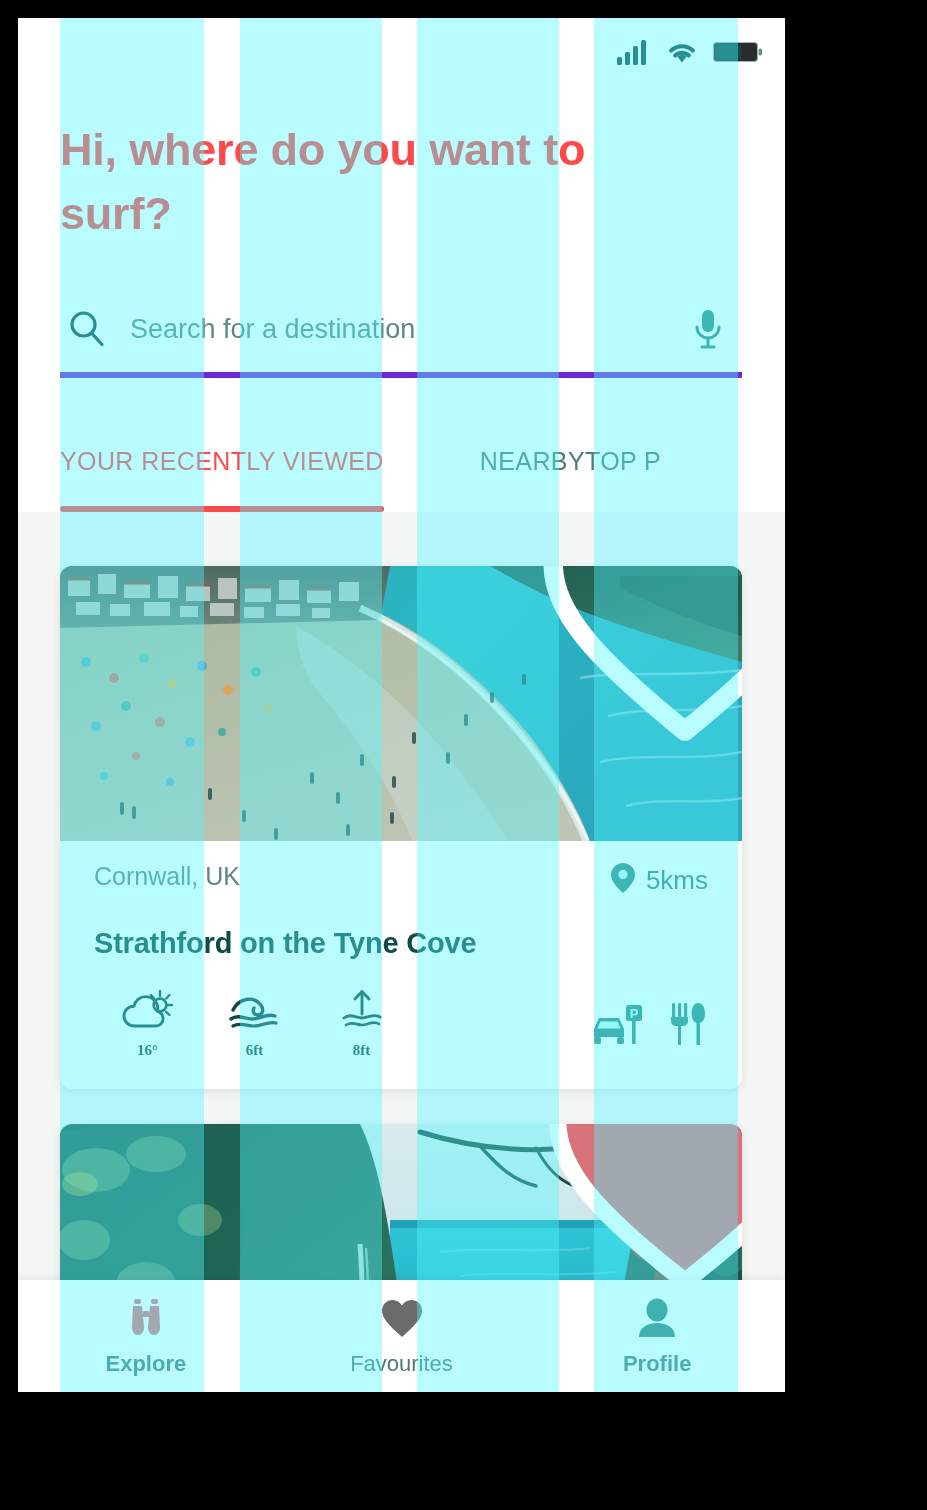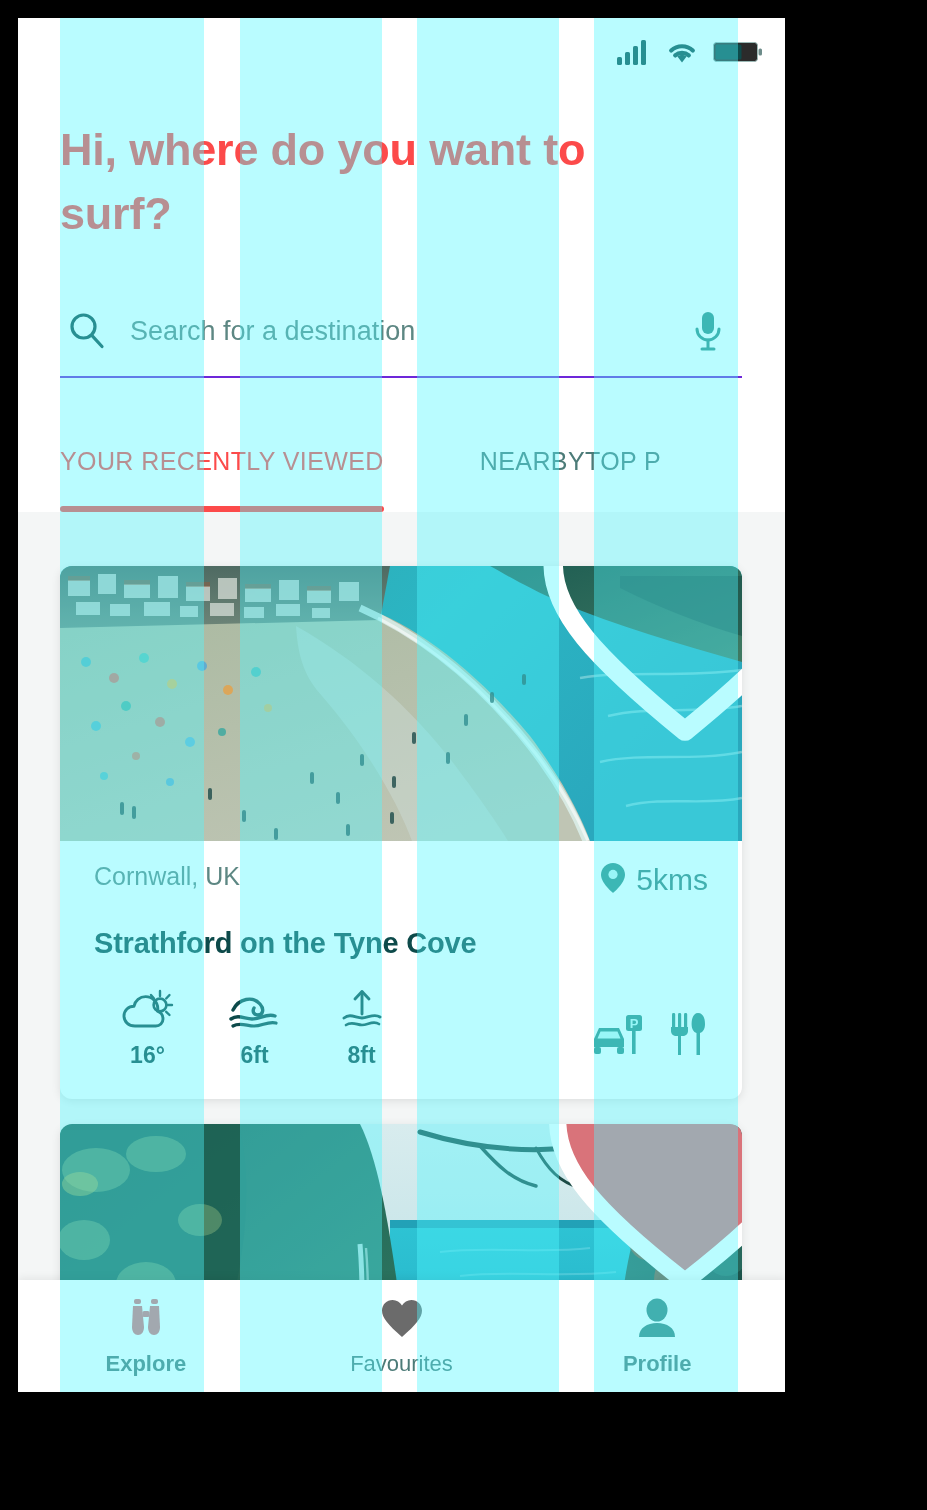--- a/index.html
+++ b/index.html
@@ -28,21 +28,21 @@
   .heading{
     position:absolute;left:42px;top:100px;width:600px;
     font-size:45px;line-height:1.42;font-weight:bold;
     color:#fc4a4a;letter-spacing:-0.2px;
   }
 
   
   .searchbar{
     position:absolute;left:42px;top:268px;width:682px;height:92px;
     display:flex;align-items:center;
-    border-bottom:2px solid #6d28d9;
+    border-bottom:6px solid #6d28d9;
     box-sizing:border-box;
   }
   .search-ico{width:54px;display:flex;align-items:center;justify-content:center;flex:0 0 auto;}
   .search-input{
     flex:1 1 auto;border:0;outline:0;background:transparent;
     font-family:"Liberation Sans", sans-serif;font-size:27px;color:#5d8783;
     padding:0 0 0 16px;
   }
   .search-input::placeholder{color:#5d8783;opacity:1;}
   .mic-ico{width:68px;display:flex;align-items:center;justify-content:center;flex:0 0 auto;cursor:pointer;}
@@ -85,31 +85,31 @@
 
   .heart-btn{
     position:absolute;right:26px;top:22px;width:62px;height:56px;
     display:flex;align-items:center;justify-content:center;cursor:pointer;
   }
 
   .card-body{padding:20px 34px 30px 34px;}
   .row-top{display:flex;align-items:flex-start;justify-content:space-between;}
   .region{font-size:25px;color:#5d8783;line-height:1.2;}
   .dist{display:flex;align-items:center;gap:9px;}
-  .dist-txt{font-size:30px;color:#37817c;}
+  .dist-txt{font-size:26px;color:#37817c;}
   .title{
     font-size:29px;font-weight:bold;color:#0d4a4a;
     margin-top:28px;letter-spacing:-0.2px;
   }
 
   .row-bottom{display:flex;align-items:flex-end;justify-content:space-between;margin-top:28px;}
   .stats{display:flex;align-items:flex-end;gap:0;}
   .stat{width:107px;display:flex;flex-direction:column;align-items:center;gap:8px;}
   .stat-ico{height:46px;display:flex;align-items:flex-end;justify-content:center;}
-  .stat-val{font-size:23px;font-weight:bold;color:#0d4a4a;}
+  .stat-val{font-size:15px;font-weight:bold;color:#0d4a4a;font-family:Liberation Serif, serif;}
   .amenities{display:flex;align-items:center;gap:24px;padding-bottom:4px;}
   .amen{cursor:pointer;}
 
   
   .bottomnav{
     position:absolute;left:0;bottom:0;width:767px;height:112px;
     background:#ffffff;display:flex;align-items:center;
     box-shadow:0 -2px 8px rgba(0,0,0,0.07);
   }
   .navitem{

